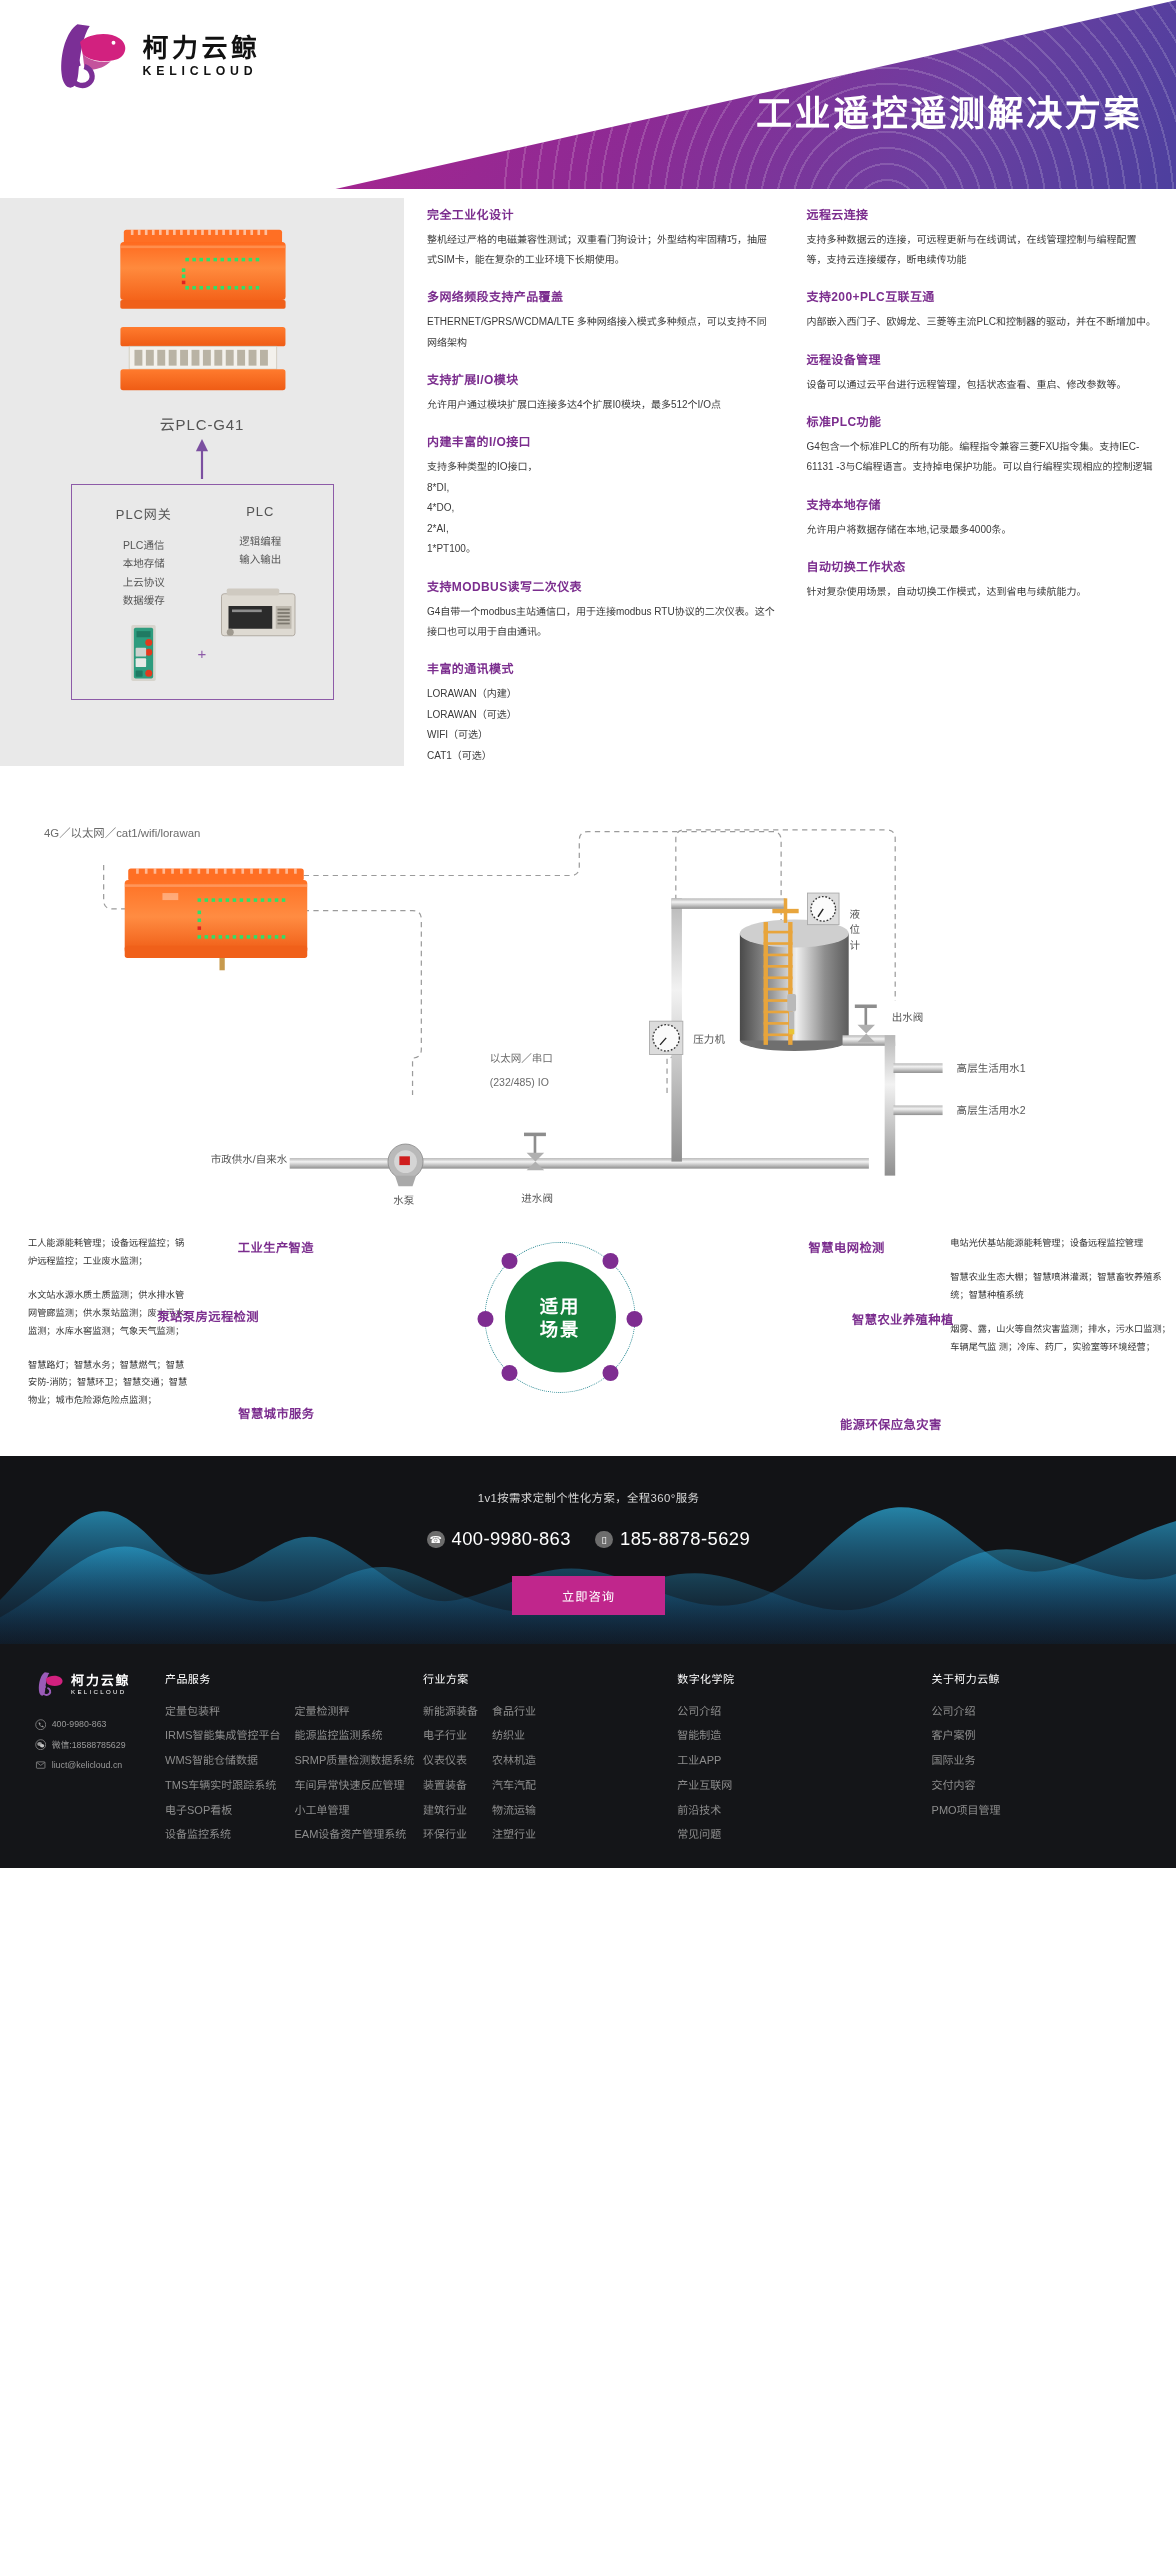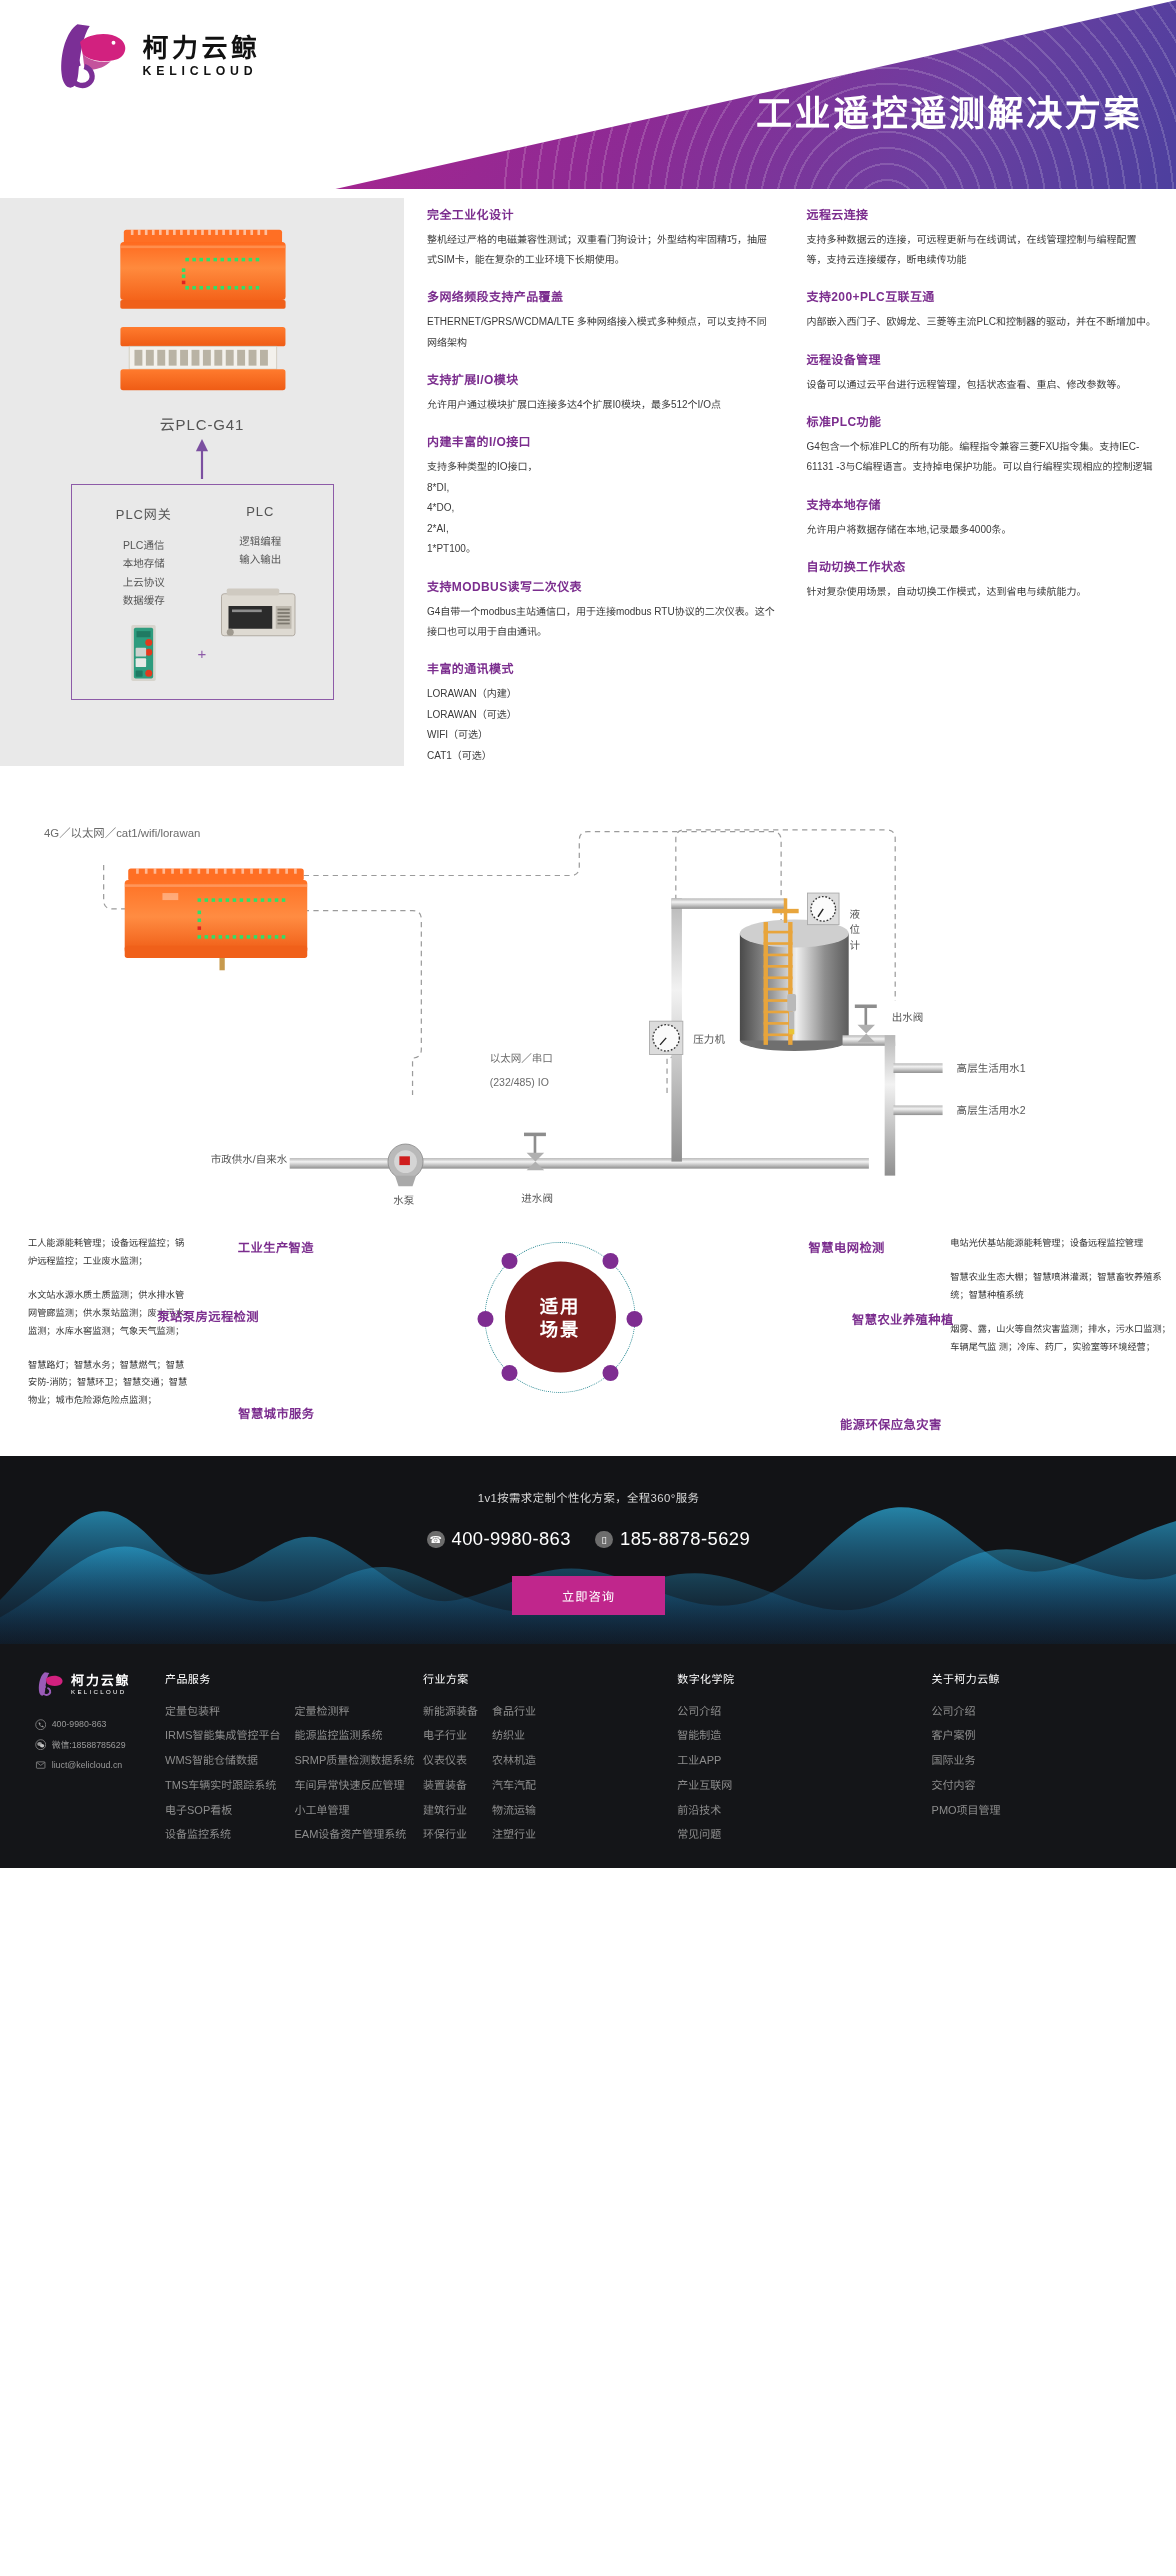--- a/index.html
+++ b/index.html
@@ -169,21 +169,21 @@
     left: 50%; top: 7px; transform: translateX(-50%);
     width: 151px; height: 151px;
     border: 1.8px dotted #2e8c96;
     border-radius: 50%;
   }
   .hub-inner {
     position: absolute;
     left: 50%; top: 50%; transform: translate(-50%,-50%);
     width: 111px; height: 111px;
     border-radius: 50%;
-    background: #7f1d1d;
+    background: #15803d;
     display: flex; align-items: center; justify-content: center;
     flex-direction: column;
     color: #fff; font-weight: bold; font-size: 18.4px;
     line-height: 1.25; letter-spacing: 1.8px;
   }
   .hub-dot {
     position: absolute; width: 16px; height: 16px;
     border-radius: 50%; background: #7e2d91;
   }
   .scen-label {

